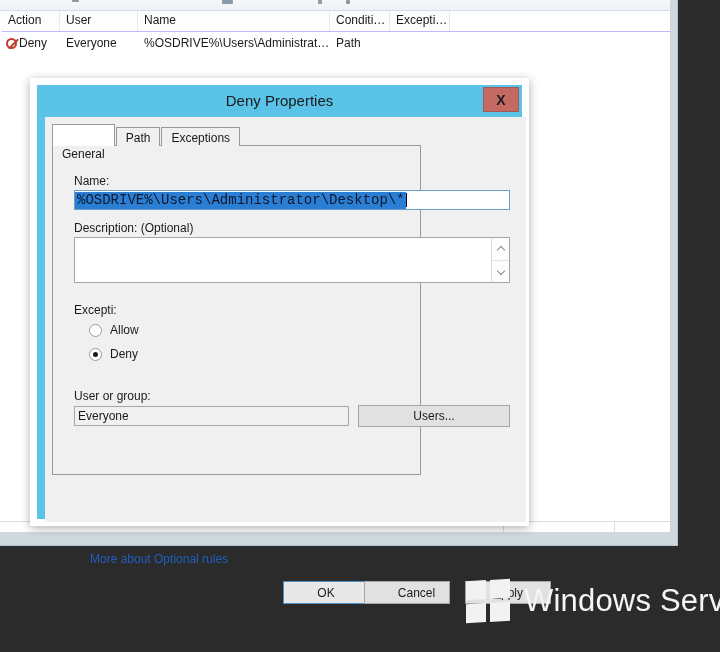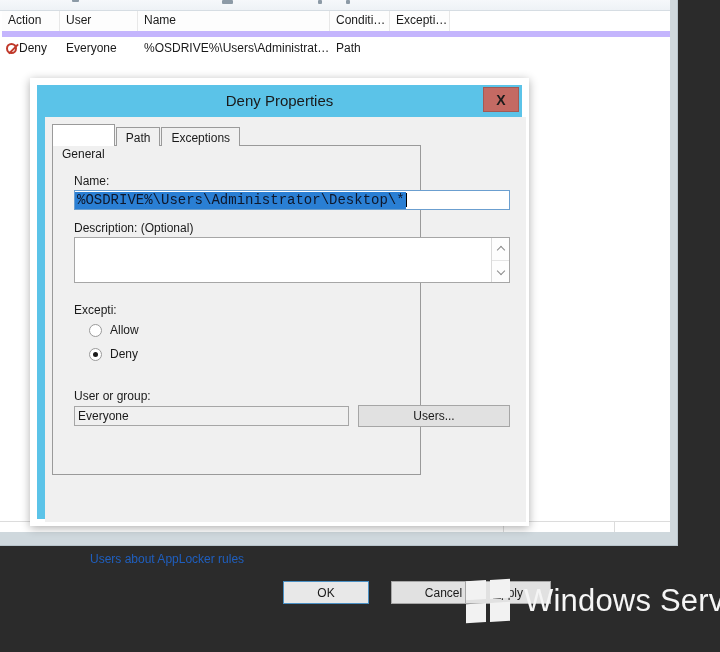--- a/index.html
+++ b/index.html
@@ -99,21 +99,21 @@
     position: absolute;
     left: 8px;
     top: 19px;
     width: 676px;
     background: #fff;
   }
   #lv-header {
     display: flex;
     height: 20px;
     background: #ffffff;
-    border-bottom: 6px solid #c4b5fd;
+    border-bottom: 1px solid #c4b5fd;
   }
   .lv-col {
     box-sizing: border-box;
     padding: 2px 0 0 6px;
     font-size: 12px;
     color: #1a1a1a;
     border-right: 1px solid #e8e8e8;
     overflow: hidden;
     white-space: nowrap;
     background: #fdfdfd;
@@ -451,21 +451,21 @@
     background: #e1e1e1;
     font-size: 12px;
     color: #1a1a1a;
     display: flex;
     align-items: center;
     justify-content: center;
     cursor: pointer;
     font-family: "Liberation Sans", sans-serif;
   }
   #btn-ok     { left: 246px; border: 1px solid #4a90c4; background: #e8e8e8; }
-  #btn-cancel { left: 354px; padding-left: 19px; }
+  #btn-cancel { left: 327px; padding-left: 19px; }
   #btn-apply  { left: 428px; }
   .accel { text-decoration: underline; }
 </style>
 </head>
 <body>
 
 <div id="desktop"></div>
 
 <div id="mmc-window">
   <div id="mmc-client">
@@ -558,21 +558,21 @@
         <span class="radio-label">Deny</span>
       </div>
 
       <div class="field-label" id="user-label">User or group:</div>
       <div id="user-input">Everyone</div>
       <div id="select-button">Users...</div>
 
     </div>
   </div>
 
-  <div id="help-link">Users about AppLocker rules</div>
+  <div id="help-link">More about Optional rules</div>
 
   <div class="dlg-button" id="btn-ok">OK</div>
   <div class="dlg-button" id="btn-cancel">Cancel</div>
   <div class="dlg-button" id="btn-apply">
       <span class="accel">A</span>
       <span>pply</span>
     </div>
 
 </div>
 

